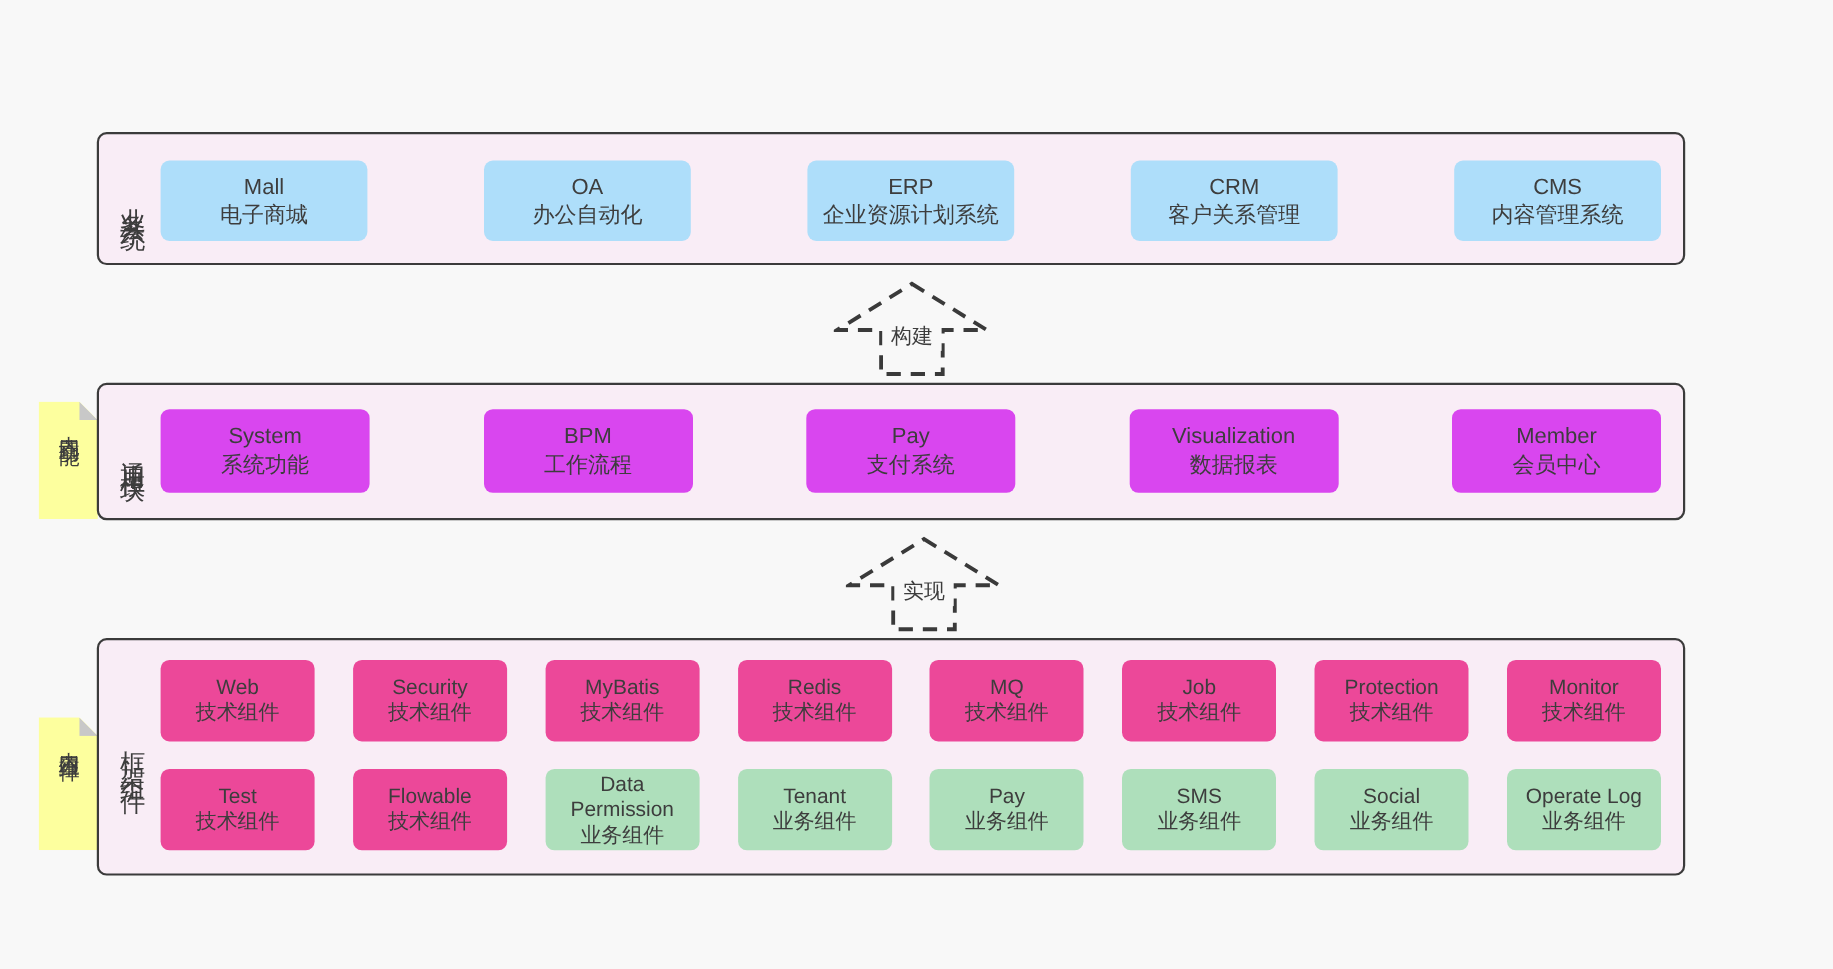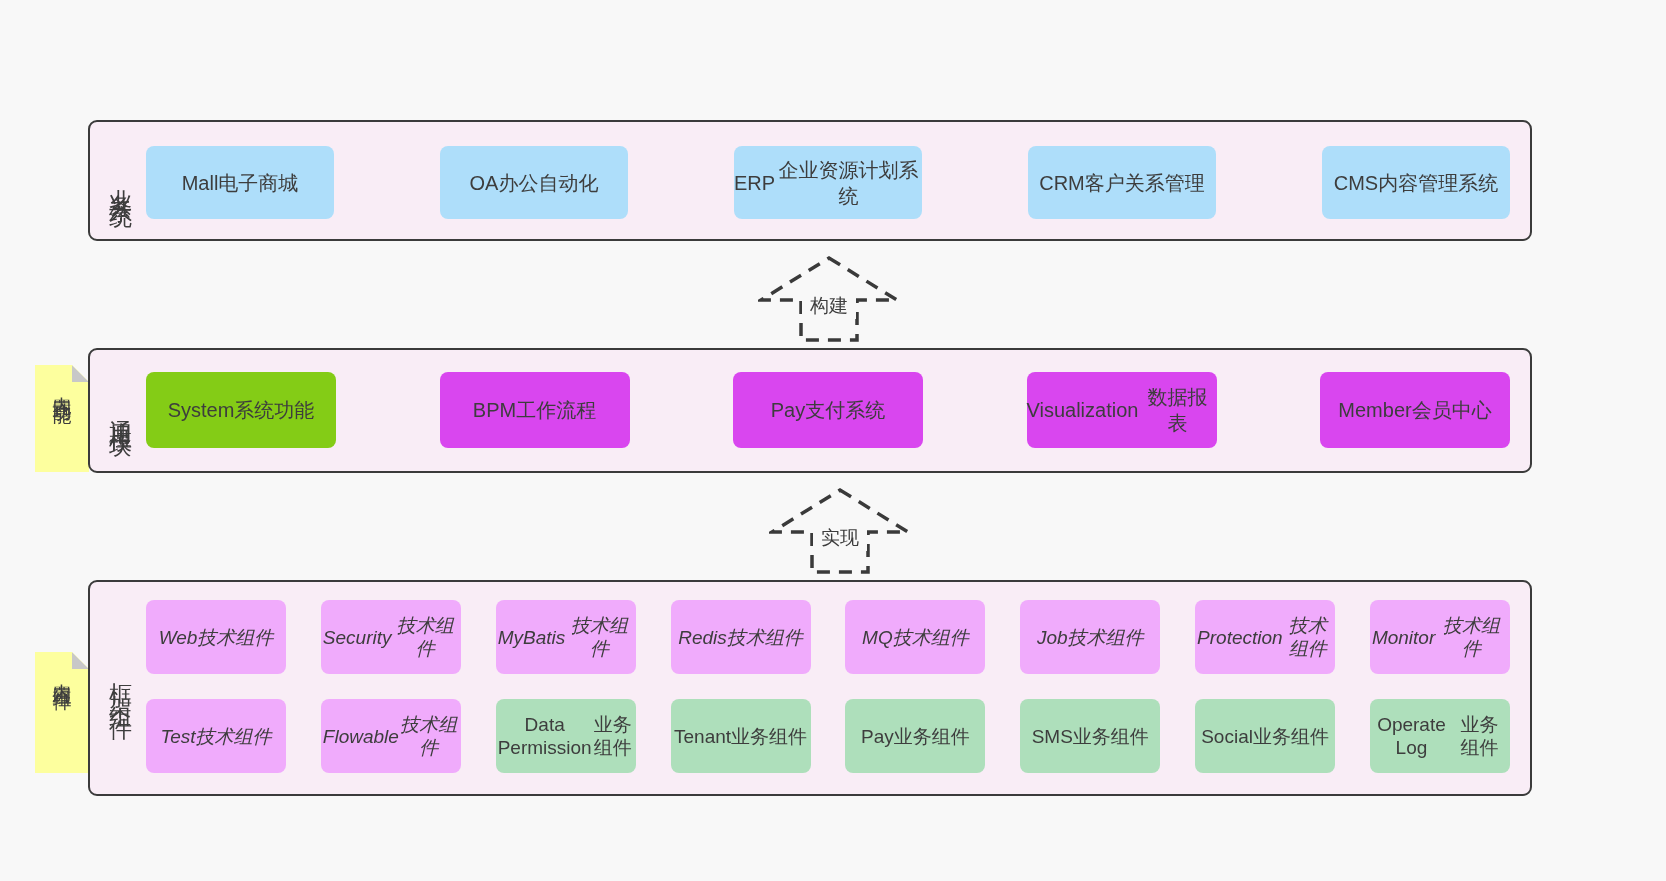--- a/index.html
+++ b/index.html
@@ -45,32 +45,32 @@
   .row{
     position:absolute;left:56px;right:20px;
     display:flex;justify-content:space-between;
   }
   #band-business .row{top:24px;}
   #band-modules .row{top:22px;}
   #band-components .row.r1{top:18px;}
   #band-components .row.r2{top:117px;}
 
   .box{
-    border-radius:8px;display:flex;flex-direction:row;
+    border-radius:8px;display:flex;flex-direction:column;
     align-items:center;justify-content:center;text-align:center;
   }
   .box .en,.box .cn{display:block;}
   #band-business .box{width:188px;height:73px;font-size:20px;line-height:26px;}
   #band-modules .box{width:190px;height:76px;font-size:20px;line-height:26px;}
   #band-components .box{width:140px;height:74px;font-size:19px;line-height:23px;padding:2px;box-sizing:border-box;}
 
   .blue{background:#aedefa;}
-  .red{background:#84cc16;align-items:center;}
+  .red{background:#d946ef;align-items:center;}
   .pink{background:#d946ef;}
-  .green{background:#f0abfc;font-style:italic;}
+  .green{background:#ec4899;}
   .lgreen{background:#aedfbb;}
 
   
   .arrow-svg{position:absolute;}
   #arrow-build{left:758px;top:254px;}
   #arrow-implement{left:769px;top:486px;}
   .arrow-svg polygon{
     fill:none;stroke:#3a3a3a;stroke-width:3.5;stroke-dasharray:13 9;
   }
   .arrow-svg text{

